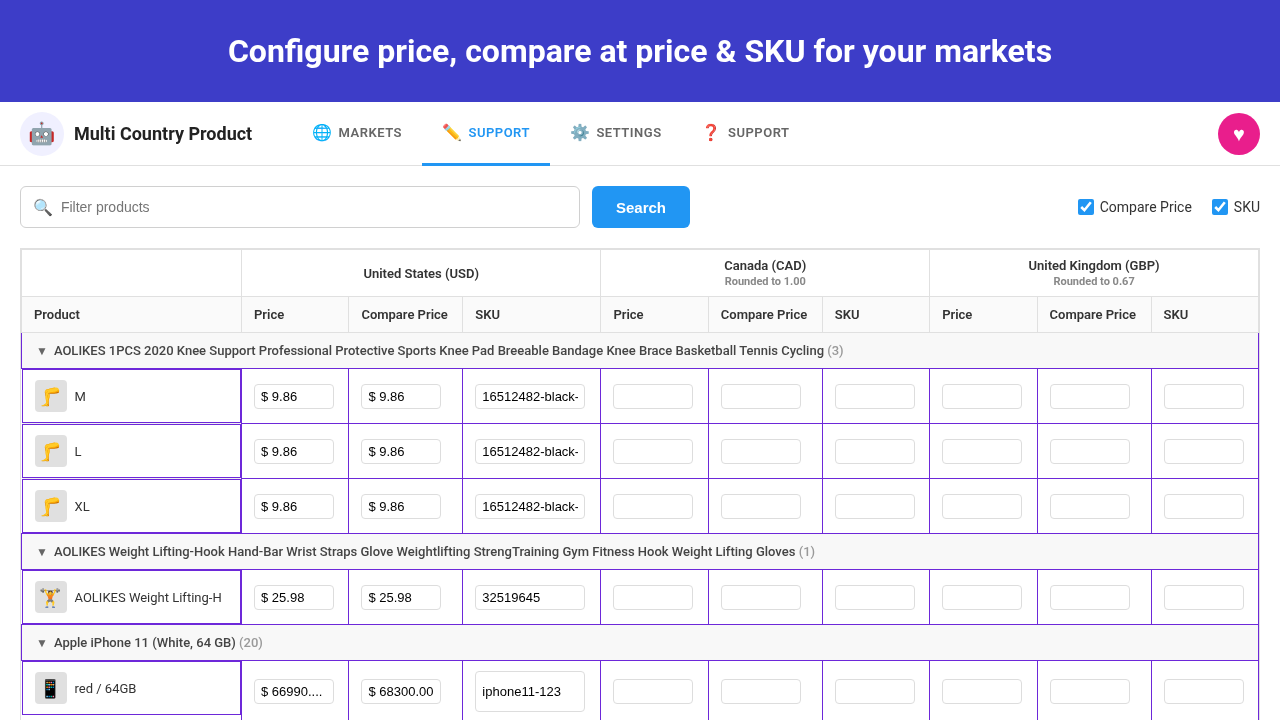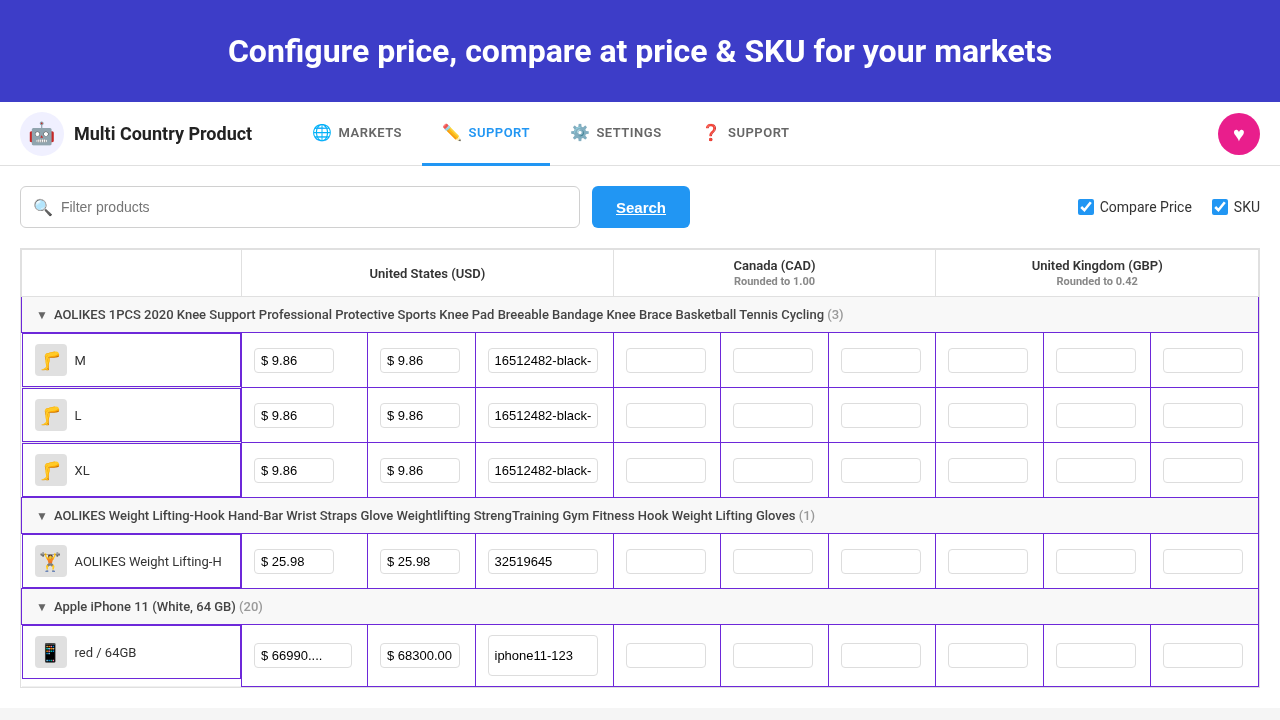--- a/index.html
+++ b/index.html
@@ -122,21 +122,20 @@
     .search-btn {
       background: #2196f3;
       color: #fff;
       border: none;
       border-radius: 6px;
       padding: 0 24px;
       height: 42px;
       font-size: 15px;
       font-weight: 600;
       cursor: pointer;
-      text-decoration: underline;
     }
     .checkboxes {
       display: flex;
       align-items: center;
       gap: 20px;
       margin-left: auto;
     }
     .checkbox-item {
       display: flex;
       align-items: center;
@@ -294,22 +293,34 @@
           <th style="width:220px;"></th>
           <th colspan="3">
             <span>United States (USD)</span>
           </th>
           <th colspan="3">
             <span>Canada (CAD)</span><br>
             <span class="country-sub">Rounded to 1.00</span>
           </th>
           <th colspan="3">
             <span>United Kingdom (GBP)</span><br>
-            <span class="country-sub">Rounded to 0.42</span>
+            <span class="country-sub">Rounded to 0.67</span>
           </th>
+        </tr>
+        <tr class="col-header">
+          <th>Product</th>
+          <th>Price</th>
+          <th>Compare Price</th>
+          <th>SKU</th>
+          <th>Price</th>
+          <th>Compare Price</th>
+          <th>SKU</th>
+          <th>Price</th>
+          <th>Compare Price</th>
+          <th>SKU</th>
         </tr>
       </thead>
       <tbody id="table-body">
       <tr class="product-group-row">
             <td colspan="10"><span class="chevron">▼</span>AOLIKES 1PCS 2020 Knee Support Professional Protective Sports Knee Pad Breeable Bandage Knee Brace Basketball Tennis Cycling <span style="color:#999;">(3)</span></td>
           </tr>
           <tr class="product-row">
             <td>
               <div style="display:flex;align-items:center;gap:8px;">
                 <div class="product-thumb">🦵</div>
@@ -383,21 +394,21 @@
           <tr class="product-group-row">
             <td colspan="10"><span class="chevron">▼</span>Apple iPhone 11 (White, 64 GB) <span style="color:#999;">(20)</span></td>
           </tr>
           <tr class="product-row">
             <td>
               <div style="display:flex;align-items:center;gap:8px;">
                 <div class="product-thumb">📱</div>
                 <span>red / 64GB</span>
               </div>
             </td>
-            <td><input style="border: 1px solid rgb(221, 221, 221); border-radius: 4px; padding: 4px 6px; width: 98px; font-size: 13px;" value="$ 66990...."></td>
+            <td><input style="border: 1px solid rgb(221, 221, 221); border-radius: 4px; padding: 4px 6px; width: 80px; font-size: 13px;" value="$ 66990...."></td>
             <td><input style="border: 1px solid rgb(221, 221, 221); border-radius: 4px; padding: 4px 6px; width: 80px; font-size: 13px;" value="$ 68300.00"></td>
             <td><input style="border: 1px solid rgb(221, 221, 221); border-radius: 4px; padding: 12px 6px; width: 110px; font-size: 13px;" value="iphone11-123"></td>
             <td><input style="border: 1px solid rgb(221, 221, 221); border-radius: 4px; padding: 4px 6px; width: 80px; font-size: 13px;" value=""></td>
             <td><input style="border: 1px solid rgb(221, 221, 221); border-radius: 4px; padding: 4px 6px; width: 80px; font-size: 13px;" value=""></td>
             <td><input style="border: 1px solid rgb(221, 221, 221); border-radius: 4px; padding: 4px 6px; width: 80px; font-size: 13px;" value=""></td>
             <td><input style="border: 1px solid rgb(221, 221, 221); border-radius: 4px; padding: 4px 6px; width: 80px; font-size: 13px;" value=""></td>
             <td><input style="border: 1px solid rgb(221, 221, 221); border-radius: 4px; padding: 4px 6px; width: 80px; font-size: 13px;" value=""></td>
             <td><input style="border: 1px solid rgb(221, 221, 221); border-radius: 4px; padding: 4px 6px; width: 80px; font-size: 13px;" value=""></td>
           </tr>
         </tbody>

